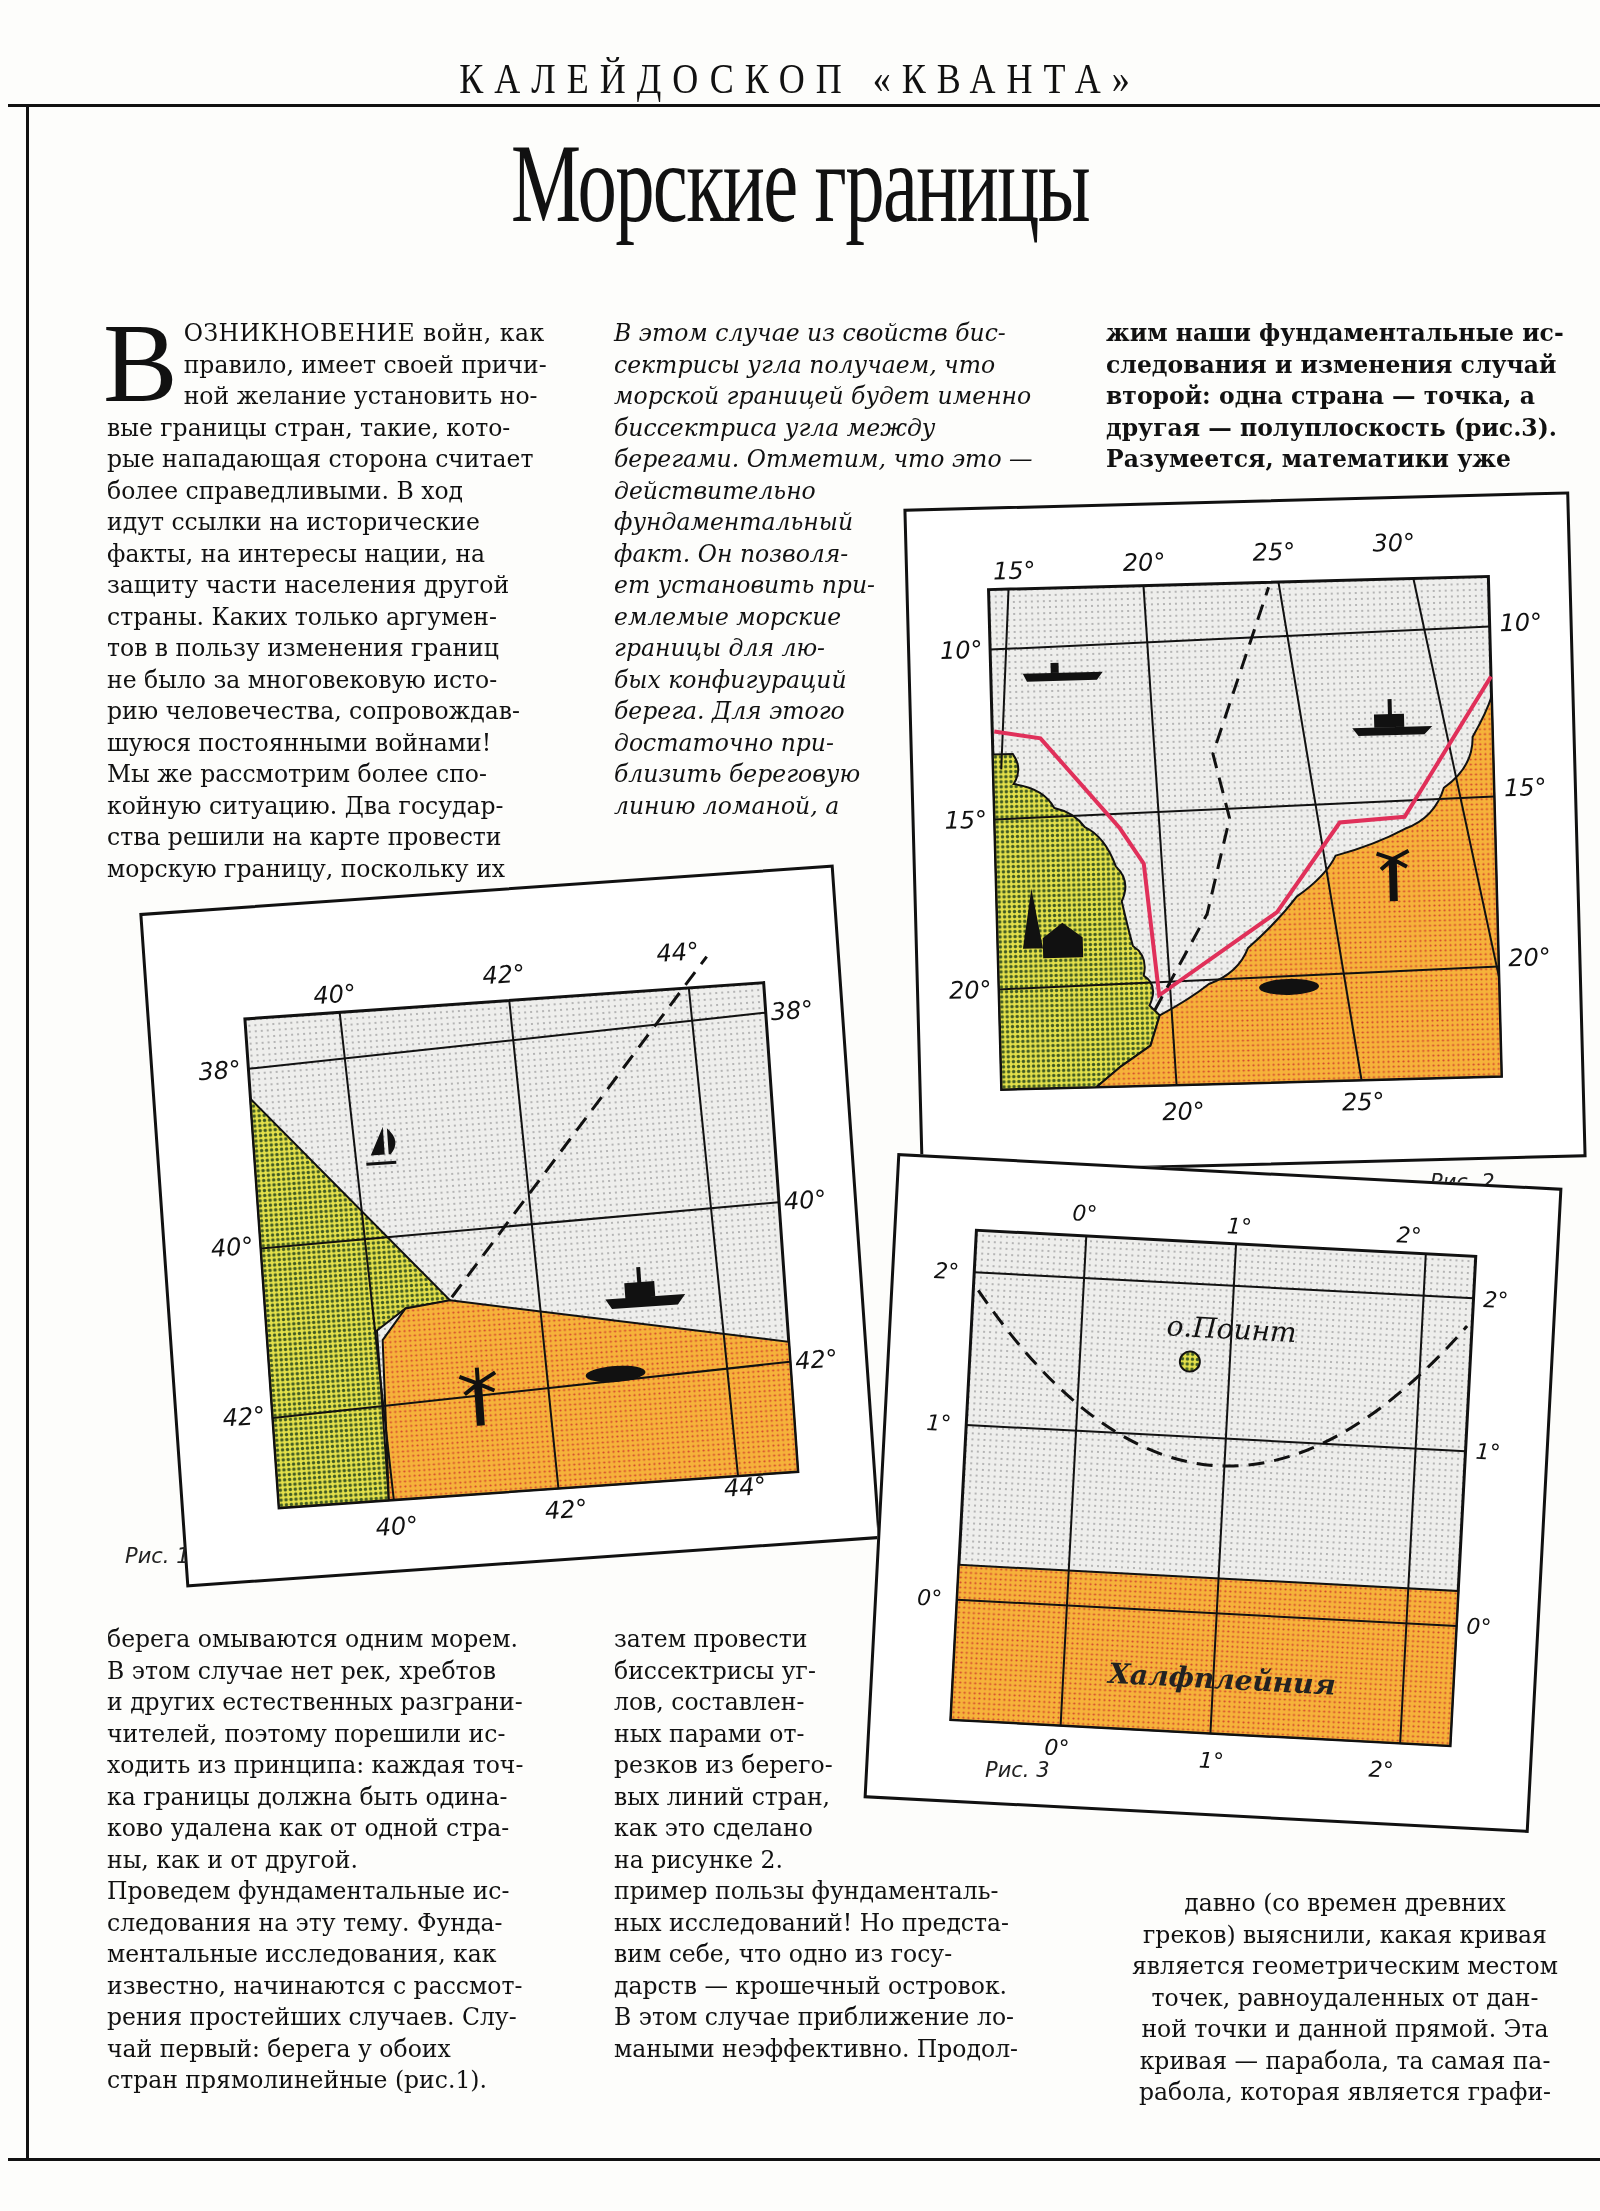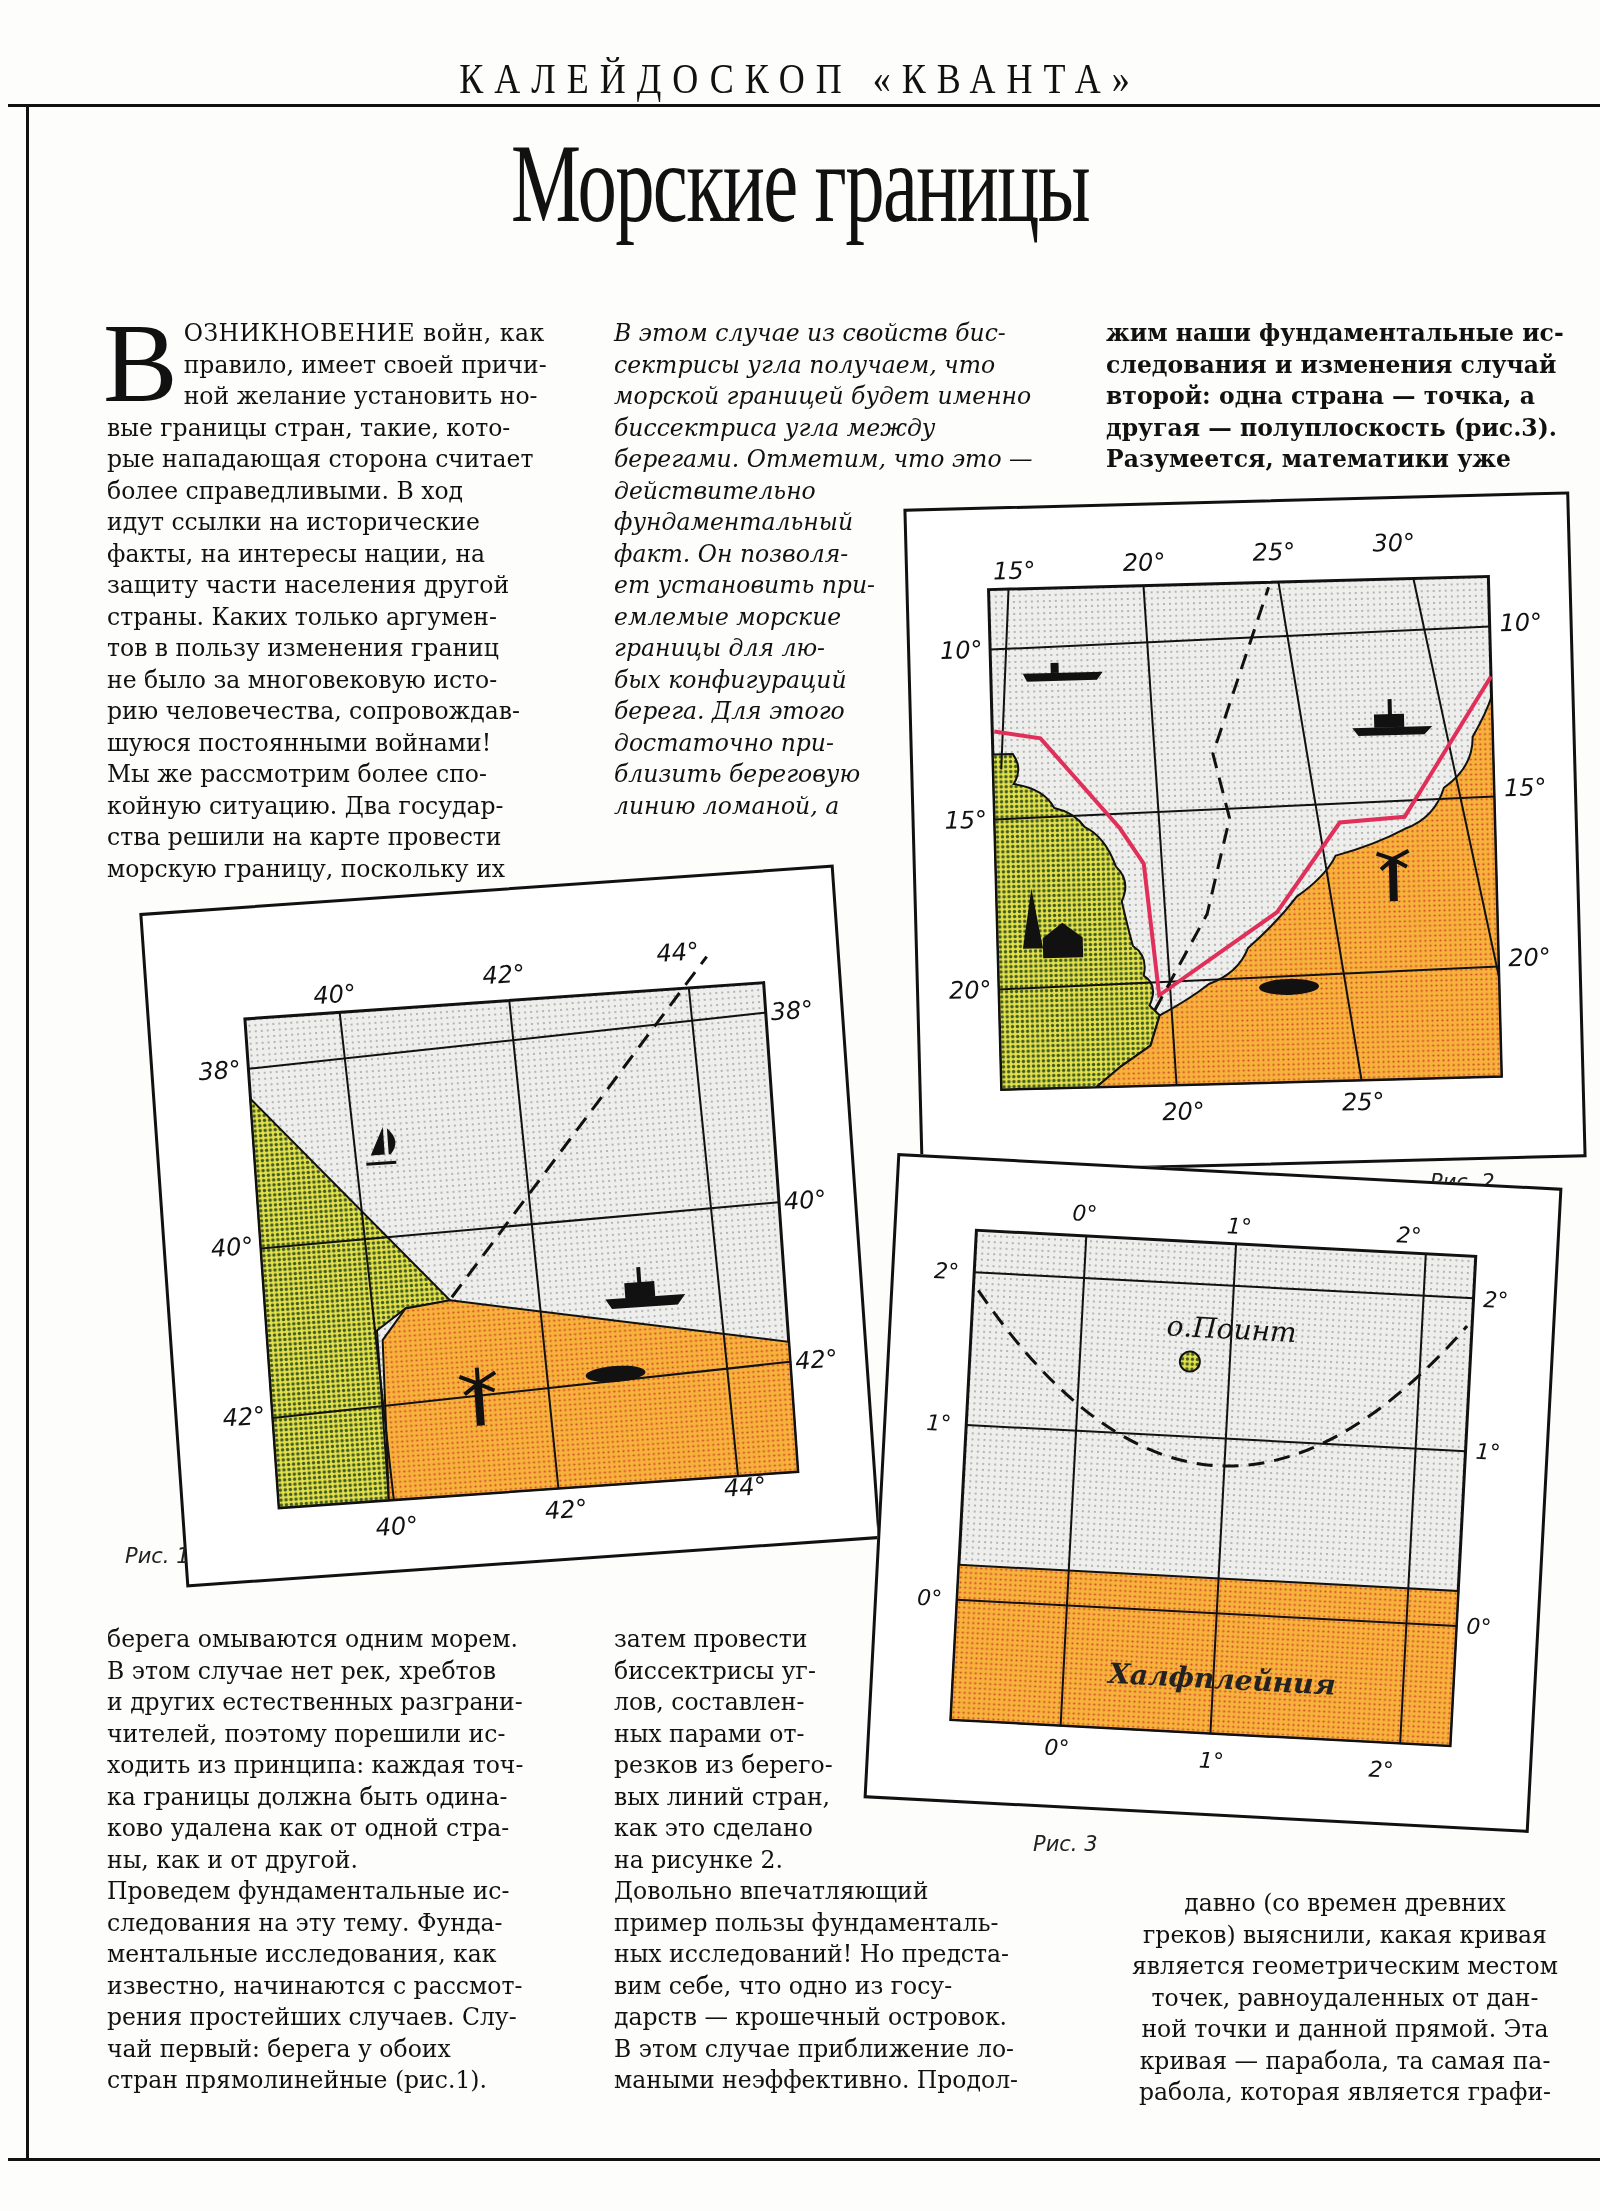--- a/index.html
+++ b/index.html
@@ -229,21 +229,21 @@
       <text x="40" y="447">0°</text>
       <text x="590" y="120">2°</text>
       <text x="590" y="272">1°</text>
       <text x="590" y="447">0°</text>
       <text x="175" y="590">0°</text>
       <text x="330" y="595">1°</text>
       <text x="500" y="595">2°</text>
     </g>
   </svg>
 </div>
-<div class="caption" style="left:985px; top:1832px;margin-left:48px;">Рис. 3</div>
+<div class="caption" style="left:985px; top:1758px;">Рис. 3</div>
 
 <div class="col" style="left:107px; top:1624px; width:470px;">
   <p>берега омываются одним морем.</p>
   <p>В этом случае нет рек, хребтов</p>
   <p>и других естественных разграни-</p>
   <p>чителей, поэтому порешили ис-</p>
   <p>ходить из принципа: каждая точ-</p>
   <p>ка границы должна быть одина-</p>
   <p>ково удалена как от одной стра-</p>
   <p>ны, как и от другой.</p>
@@ -258,21 +258,20 @@
 
 <div class="col" style="left:614px; top:1624px; width:450px;">
   <p>затем провести</p>
   <p>биссектрисы уг-</p>
   <p>лов, составлен-</p>
   <p>ных парами от-</p>
   <p>резков из берего-</p>
   <p>вых линий стран,</p>
   <p>как это сделано</p>
   <p>на рисунке 2.</p>
-  <p>Довольно впечатляющий</p>
   <p>пример пользы фундаменталь-</p>
   <p>ных исследований! Но предста-</p>
   <p>вим себе, что одно из госу-</p>
   <p>дарств — крошечный островок.</p>
   <p>В этом случае приближение ло-</p>
   <p>маными неэффективно. Продол-</p>
 </div>
 
 <div class="col" style="left:1100px; top:1888px; width:490px;text-align:center;">
   <p>давно (со времен древних</p>

